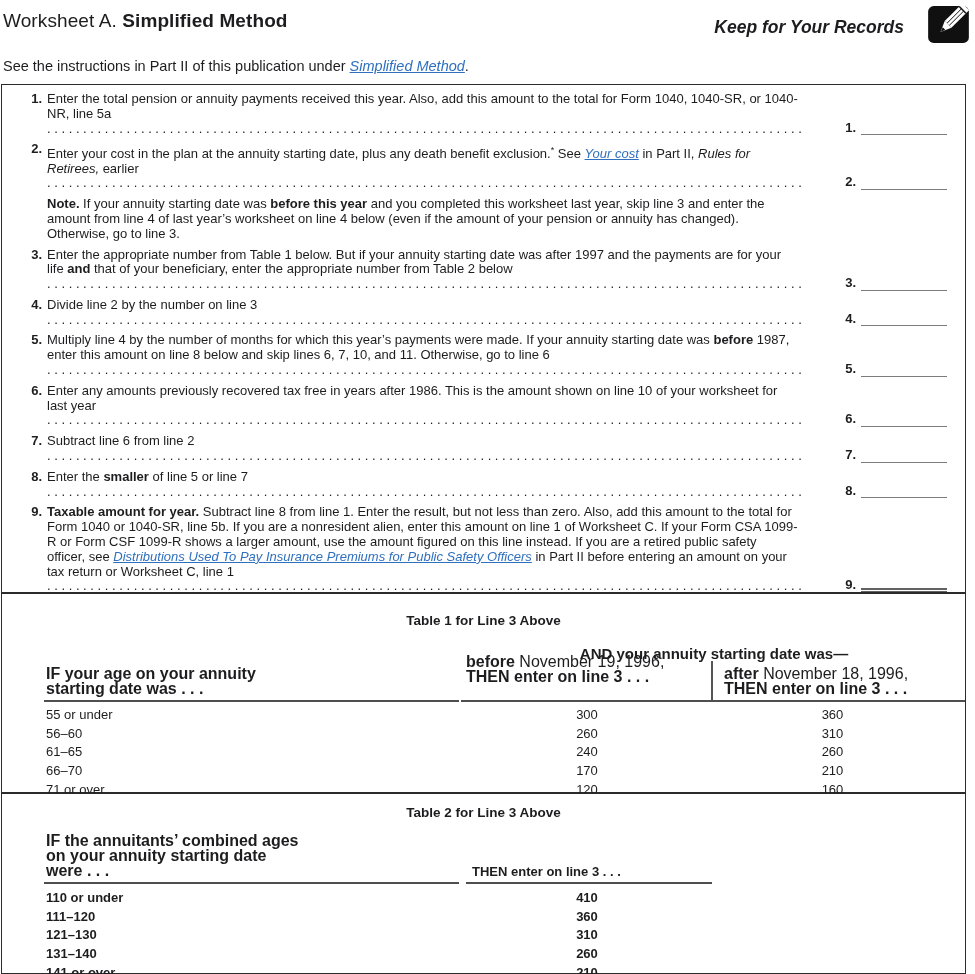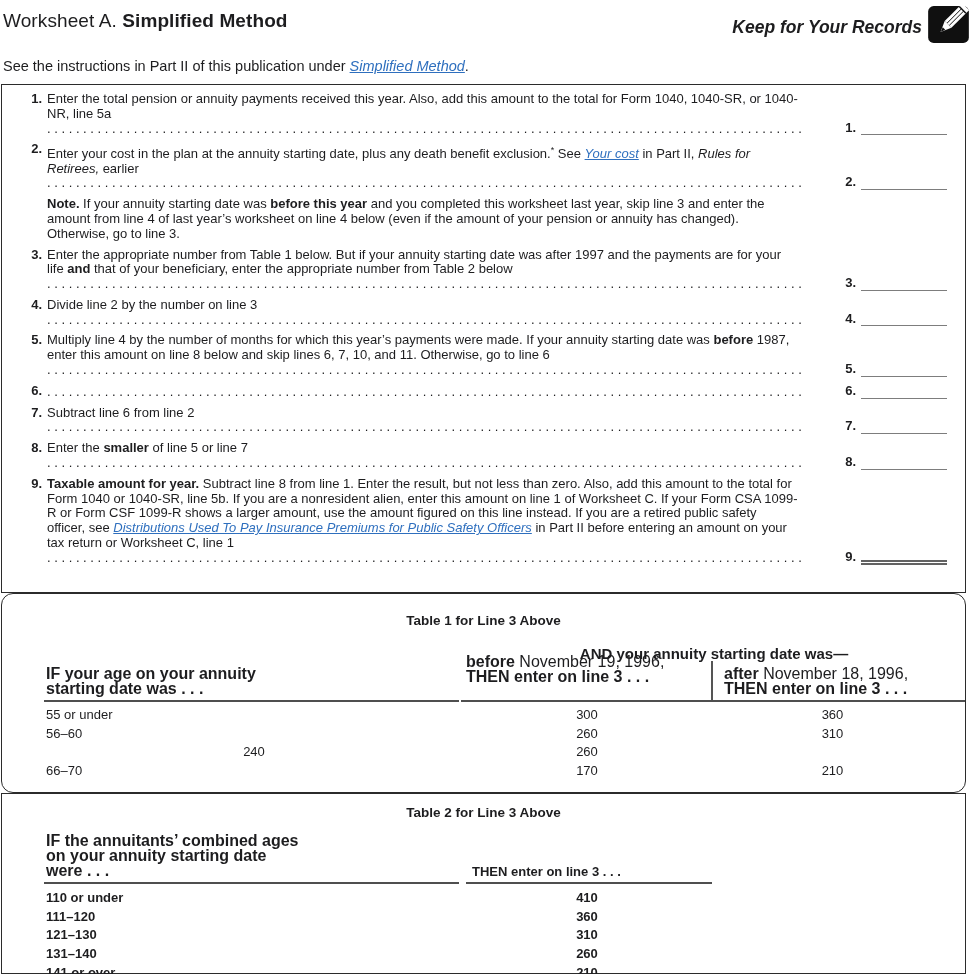--- a/index.html
+++ b/index.html
@@ -8,34 +8,34 @@
     width: 975px; height: 974px; overflow: hidden;
     background: #ffffff; color: #1d1d1f;
     font-family: "Liberation Sans", sans-serif;
   }
   .page { position: relative; width: 975px; height: 748px; }
 
   
   .hdr { display:flex; justify-content:space-between; align-items:flex-start; padding:6px 6px 0 3px; }
   .hdr-title { font-size:19px; letter-spacing:.1px; padding-top:4px; }
   .hdr-title b { font-weight:700; }
-  .keep { display:flex; align-items:center; gap:6px; }
+  .keep { display:flex; align-items:center; gap:24px; }
   .keep-text { font-style:italic; font-weight:700; font-size:17.5px; padding-top:6px; }
   .subtitle { font-size:14.5px; margin:15px 0 0 3px; }
 
   
   .seg-bold { font-weight:700; }
   .seg-italic { font-style:italic; }
   .seg-link { color:#2e6fbe; font-style:italic; text-decoration:underline; cursor:pointer; }
   sup { font-size:9px; }
 
   
   .box { position:absolute; left:1px; right:9px; border:1.6px solid #2b2b2b; background:#fff; }
   .box-ws  { top:84px;  height:509px; padding:7px 18px 0 6px; overflow:hidden; }
-  .box-t1  { top:593px; height:200px;border-radius:12px; }
+  .box-t1  { top:593px; height:200px; }
   .box-t2  { top:793px; height:181px; }
 
   
   .wrow { display:grid; grid-template-columns:34px 1fr 140px; column-gap:5px;
           align-items:end; margin-bottom:6px; font-size:13px; line-height:14.8px; }
   .wnum { font-weight:700; text-align:right; align-self:start; }
   .wbody { min-width:0; overflow:hidden; padding-right:4px; }
   .dots { white-space:nowrap; }
   .dots::after { content:" . . . . . . . . . . . . . . . . . . . . . . . . . . . . . . . . . . . . . . . . . . . . . . . . . . . . . . . . . . . . . . . . . . . . . . . . . . . . . . . . . . . . . . . . . . . . . . . . . . . . . . . . . . . . . . . . . . . . . . . . . . . . . . . ."; }
   .wentry { display:flex; align-items:flex-end; justify-content:flex-end; padding-bottom:1px; }
@@ -150,21 +150,21 @@
       <span class="wnum">5.</span>
       <div class="wbody"><span><span>Multiply line 4 by the number of months for which this year’s payments were made. If your annuity starting date was </span><span class="seg-bold">before</span><span> 1987, enter this amount on line 8 below and skip lines 6, 7, 10, and 11. Otherwise, go to line 6</span></span><span class="dots"></span></div>
       <span class="wentry">
           <span class="enum">5.</span>
           <span class="eline"></span>
         </span>
     </div>
 
     <div class="wrow">
       <span class="wnum">6.</span>
-      <div class="wbody"><span class="dots"></span></div>
+      <div class="wbody"><span><span>Enter any amounts previously recovered tax free in years after 1986. This is the amount shown on line 10 of your worksheet for last year</span></span><span class="dots"></span></div>
       <span class="wentry">
           <span class="enum">6.</span>
           <span class="eline"></span>
         </span>
     </div>
 
     <div class="wrow">
       <span class="wnum">7.</span>
       <div class="wbody"><span><span>Subtract line 6 from line 2</span></span><span class="dots"></span></div>
       <span class="wentry">
@@ -219,27 +219,33 @@
         <span>55 or under</span>
           <span class="c-val">300</span>
           <span class="c-val">360</span>
       </div>
       <div class="trow">
         <span>56–60</span>
           <span class="c-val">260</span>
           <span class="c-val">310</span>
       </div>
       <div class="trow">
+        <span>61–65</span>
           <span class="c-val">240</span>
           <span class="c-val">260</span>
       </div>
       <div class="trow">
         <span>66–70</span>
           <span class="c-val">170</span>
           <span class="c-val">210</span>
+      </div>
+      <div class="trow">
+        <span>71 or over</span>
+          <span class="c-val">120</span>
+          <span class="c-val">160</span>
       </div>
     </div>
   </section>
 
   <section class="box box-t2">
     <div class="t-title">Table 2 for Line 3 Above</div>
 
     <div class="colhead t2-c1h">
       <div>IF the annuitants’ combined ages</div>
       <div>on your annuity starting date</div>

